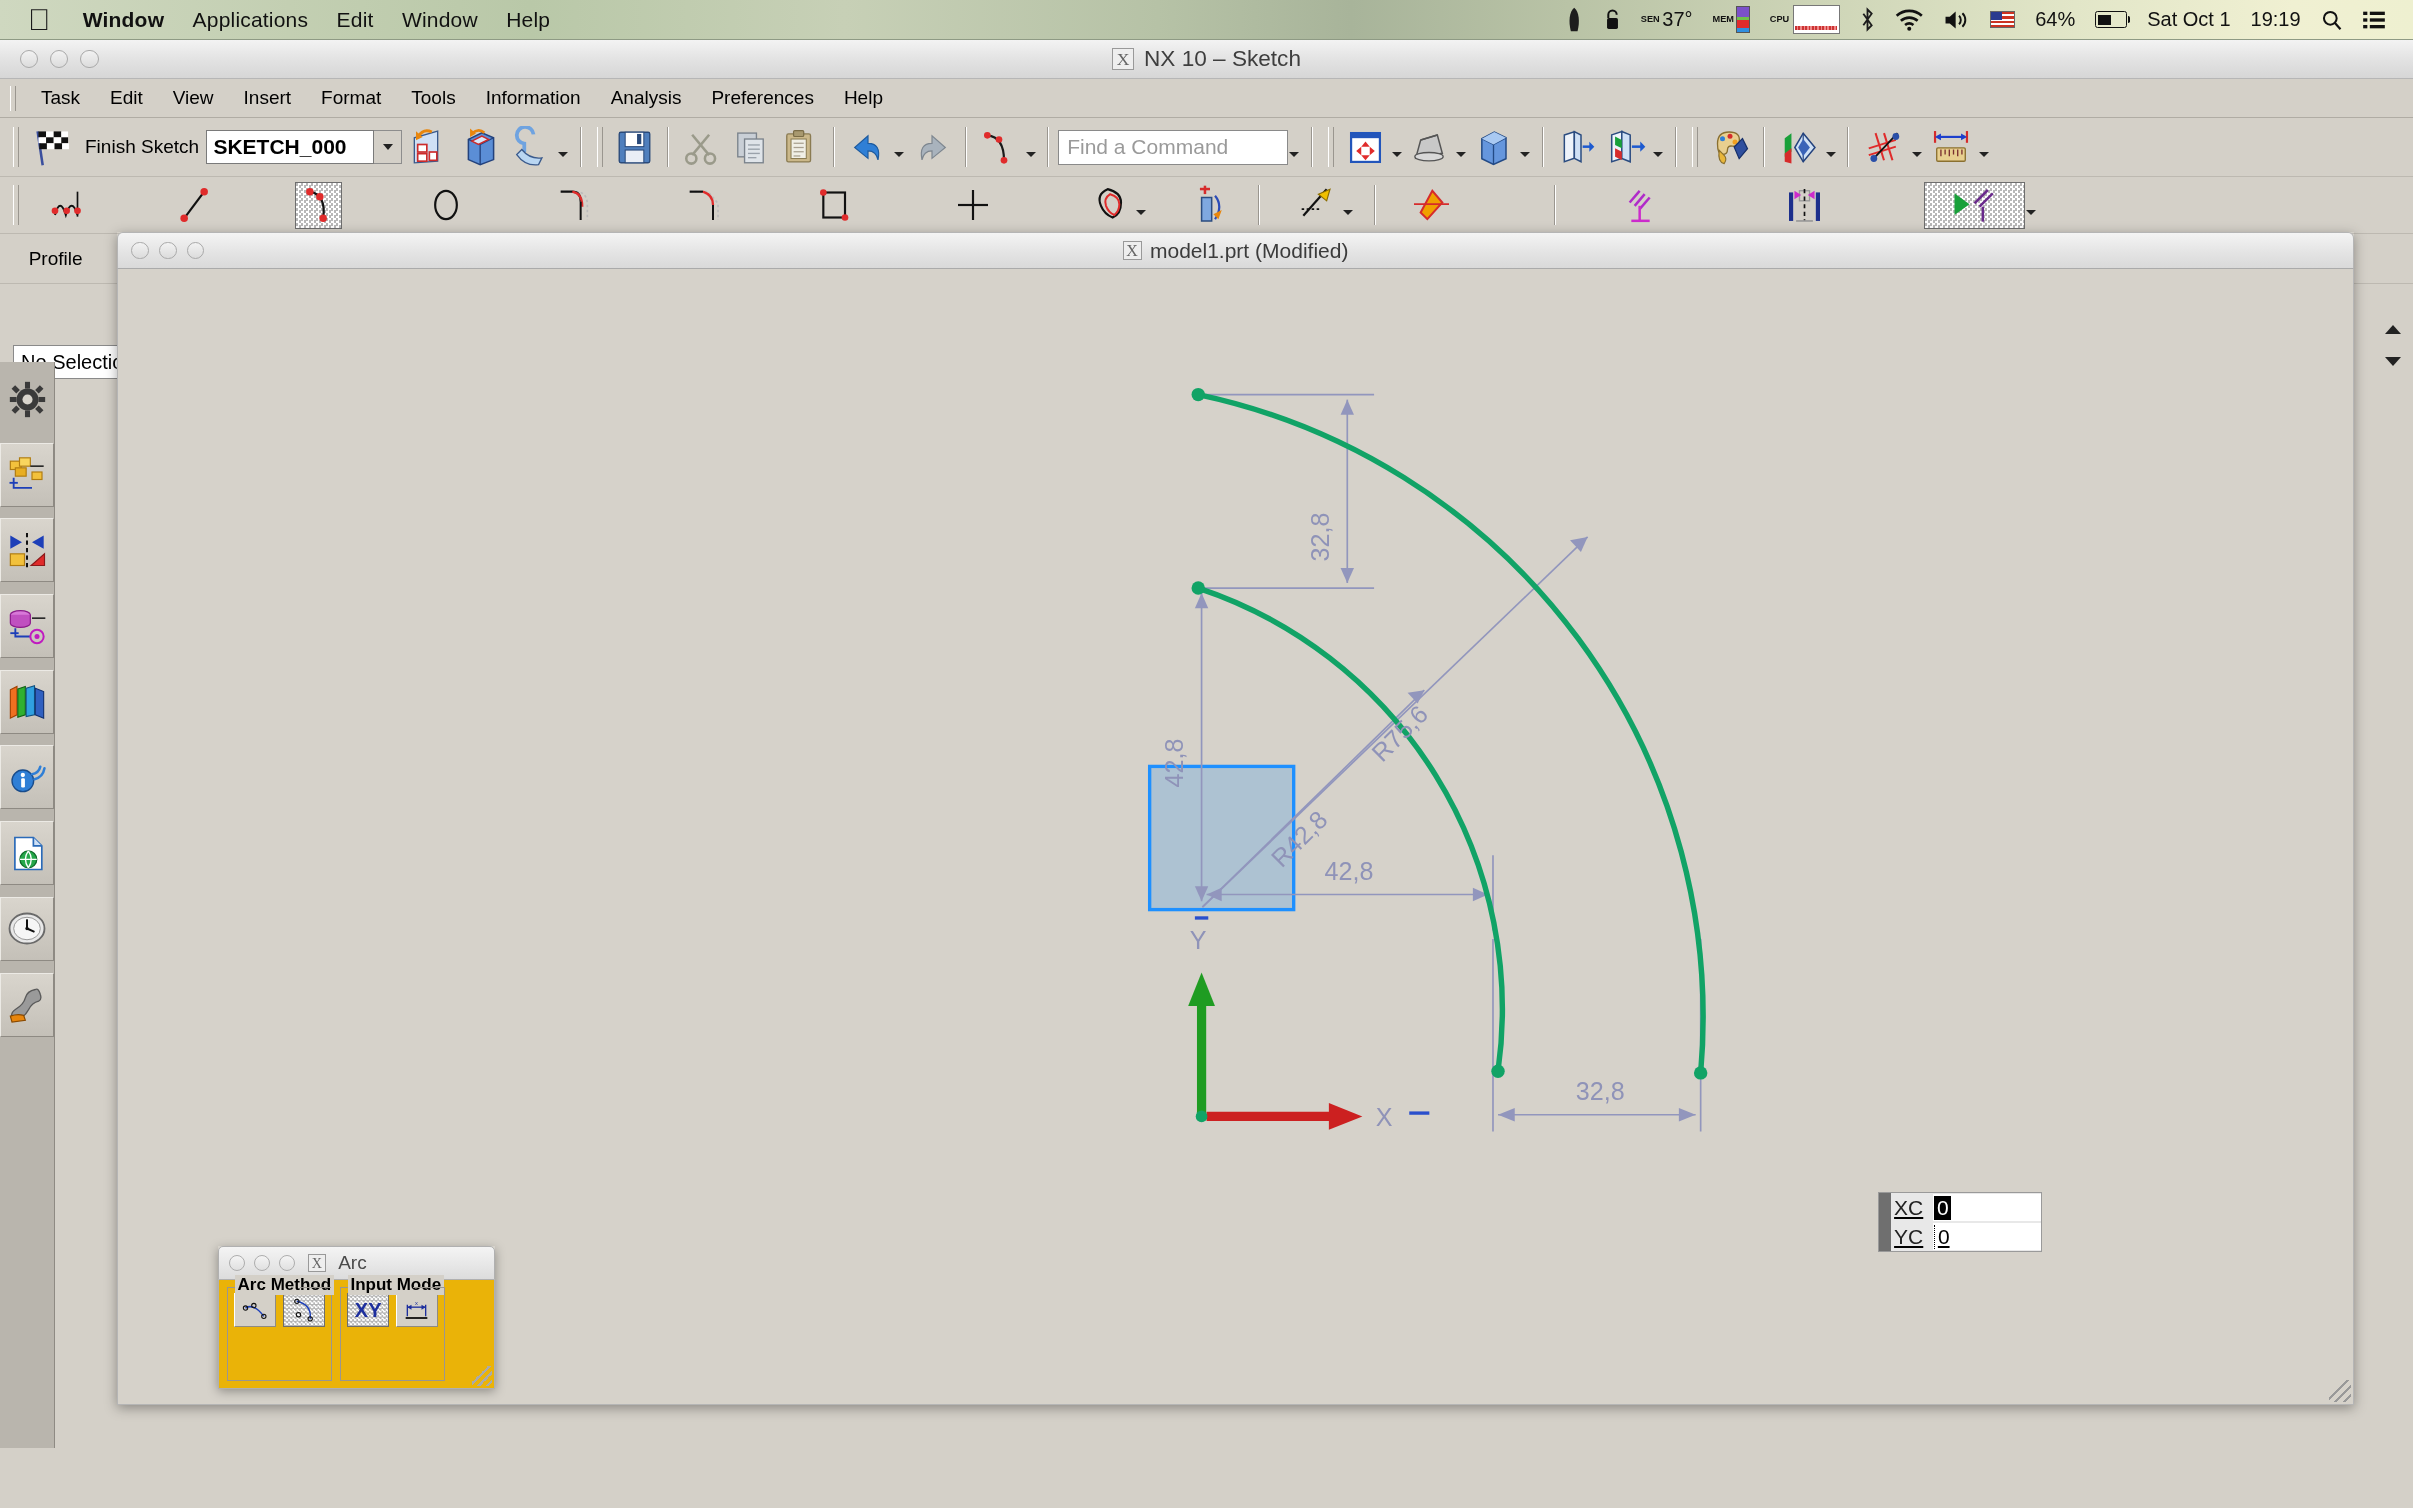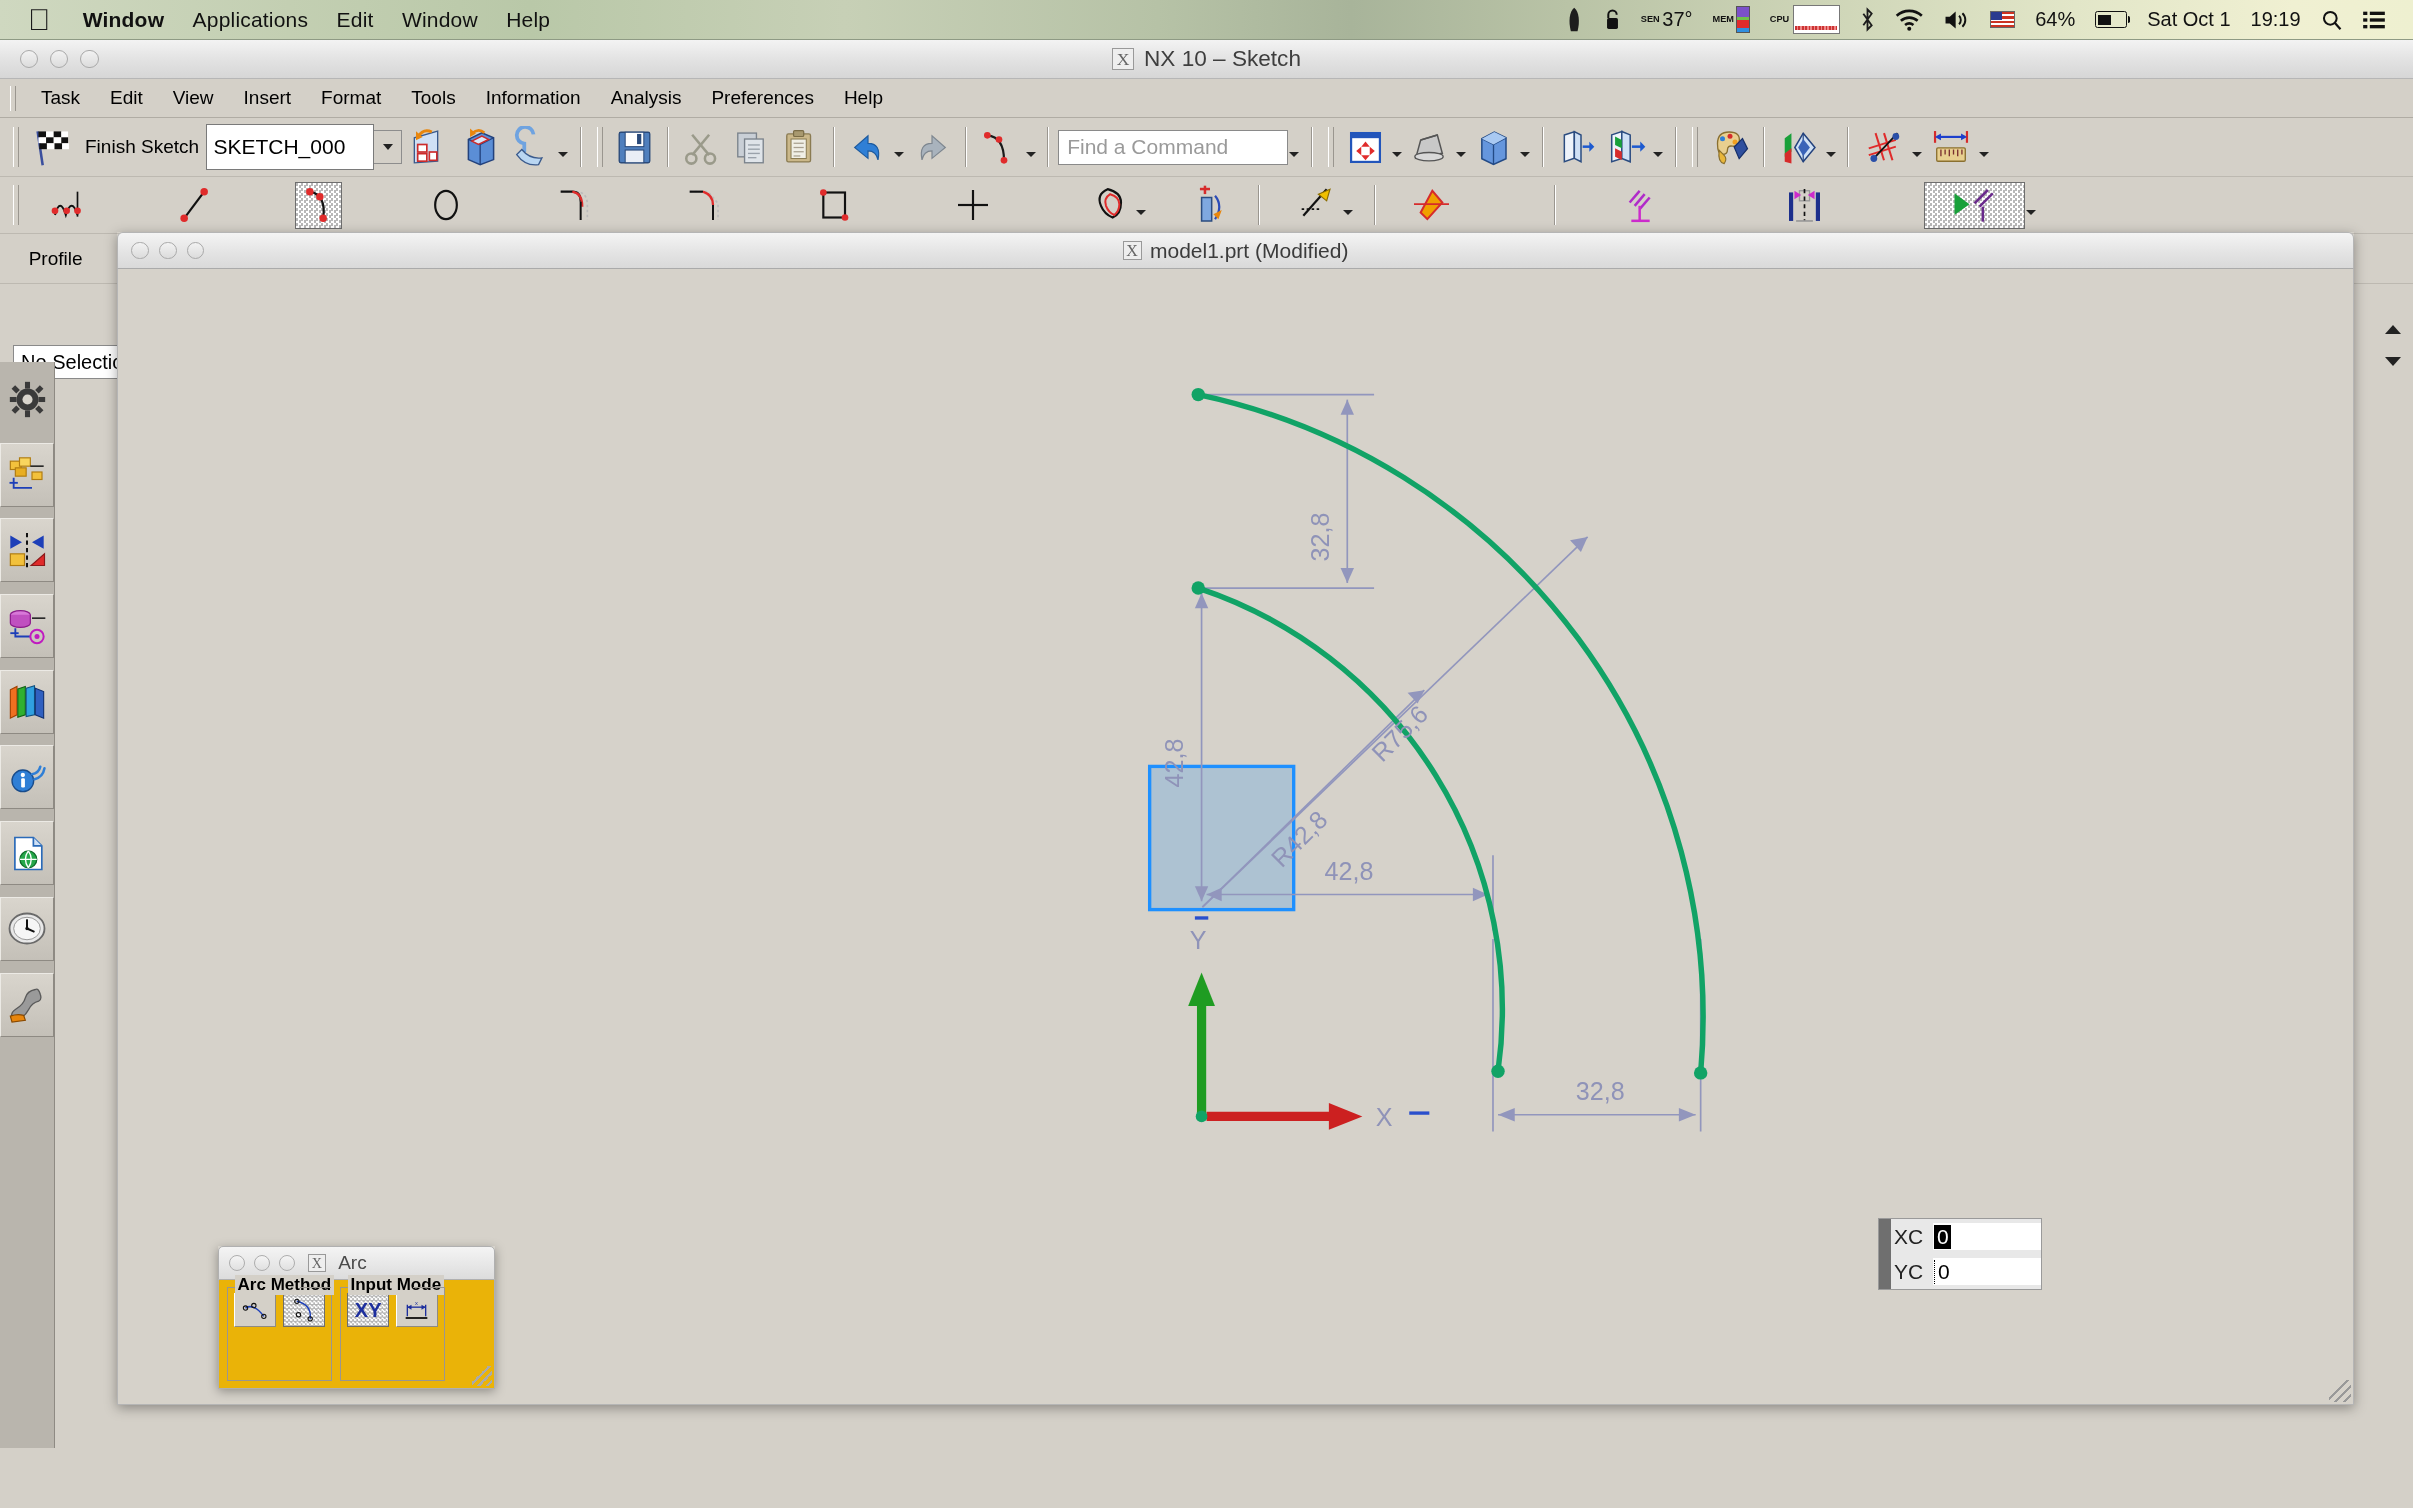--- a/index.html
+++ b/index.html
@@ -104,23 +104,23 @@
     border-bottom:0.8px solid #bdb9b1; padding-left:6.7px;
   }
   .tgrip { width:5.9px; height:40px; border-left:0.8px solid #fff;
            border-right:0.8px solid #9a968f; margin:0 6.7px; flex:none; }
   .tsep { width:1.7px; height:40px; border-left:0.8px solid #9a968f;
           border-right:0.8px solid #fff; margin:0 8.4px; flex:none; }
   .tbtn { height:49px; min-width:49px; display:flex; align-items:center;
           justify-content:center; padding:0 4.2px; flex:none; }
   .tlabel { font-size:19px; color:#000; padding:0 6.7px; white-space:nowrap; }
   .combo {
-    width:168px; height:46px; background:#fff; border:0.8px solid #7a7a7a;
+    width:168px; height:34px; background:#fff; border:0.8px solid #7a7a7a;
     display:flex; align-items:center; padding-left:6.7px; font-size:21px;
-    color:#000; flex:none;
+    color:#000; flex:none;font-weight:bold;
   }
   .combo-arrow {
     width:28.5px; height:34px; background:#d4d0c8; border:0.8px solid #8d8d8d;
     border-left:none; display:flex; align-items:center; justify-content:center;
     flex:none;
   }
   .caret-down { width:0;height:0;border-left:5.9px solid transparent;
       border-right:5.9px solid transparent;border-top:6.7px solid #222; }
   .caret-sm { width:0;height:0;border-left:5px solid transparent;
       border-right:5px solid transparent;border-top:5.9px solid #222;
@@ -213,22 +213,22 @@
       linear-gradient(135deg,transparent 40%,#999 40%,#999 47%,transparent 47%),
       linear-gradient(135deg,transparent 60%,#999 60%,#999 67%,transparent 67%),
       linear-gradient(135deg,transparent 80%,#999 80%,#999 87%,transparent 87%);
   }
 
   
   .canvas { position:absolute; inset:0; }
 
   
   .coordbox {
-    position:absolute; left:1760px; top:949px; width:164px; height:72px;
-    display:flex; background:#e8e8e8; border:0.8px solid #9a9a9a;
+    position:absolute; left:1760px; top:923px; width:164px; height:60px;
+    display:flex; background:#e8e8e8; border:0.8px solid #9a9a9a;text-decoration:underline;
   }
   .coordbox .handle { width:11.7px; background:#6f6f6f; flex:none; }
   .coordbox .rows { flex:1; display:flex; flex-direction:column; }
   .coordrow { flex:1; display:flex; align-items:center; }
   .coordrow .lab { width:42px; font-size:21px; color:#222; padding-left:3.4px; }
   .coordrow .fld { flex:1; background:#fff; height:27px; display:flex;
       align-items:center; padding-left:1.7px; font-size:21px; }
   .coordrow .fld .selval { background:#000; color:#fff; padding:0 2.5px; }
   .coordrow .fld .caretval { border-left:1.7px dotted #000; padding-left:2.5px; }
 

